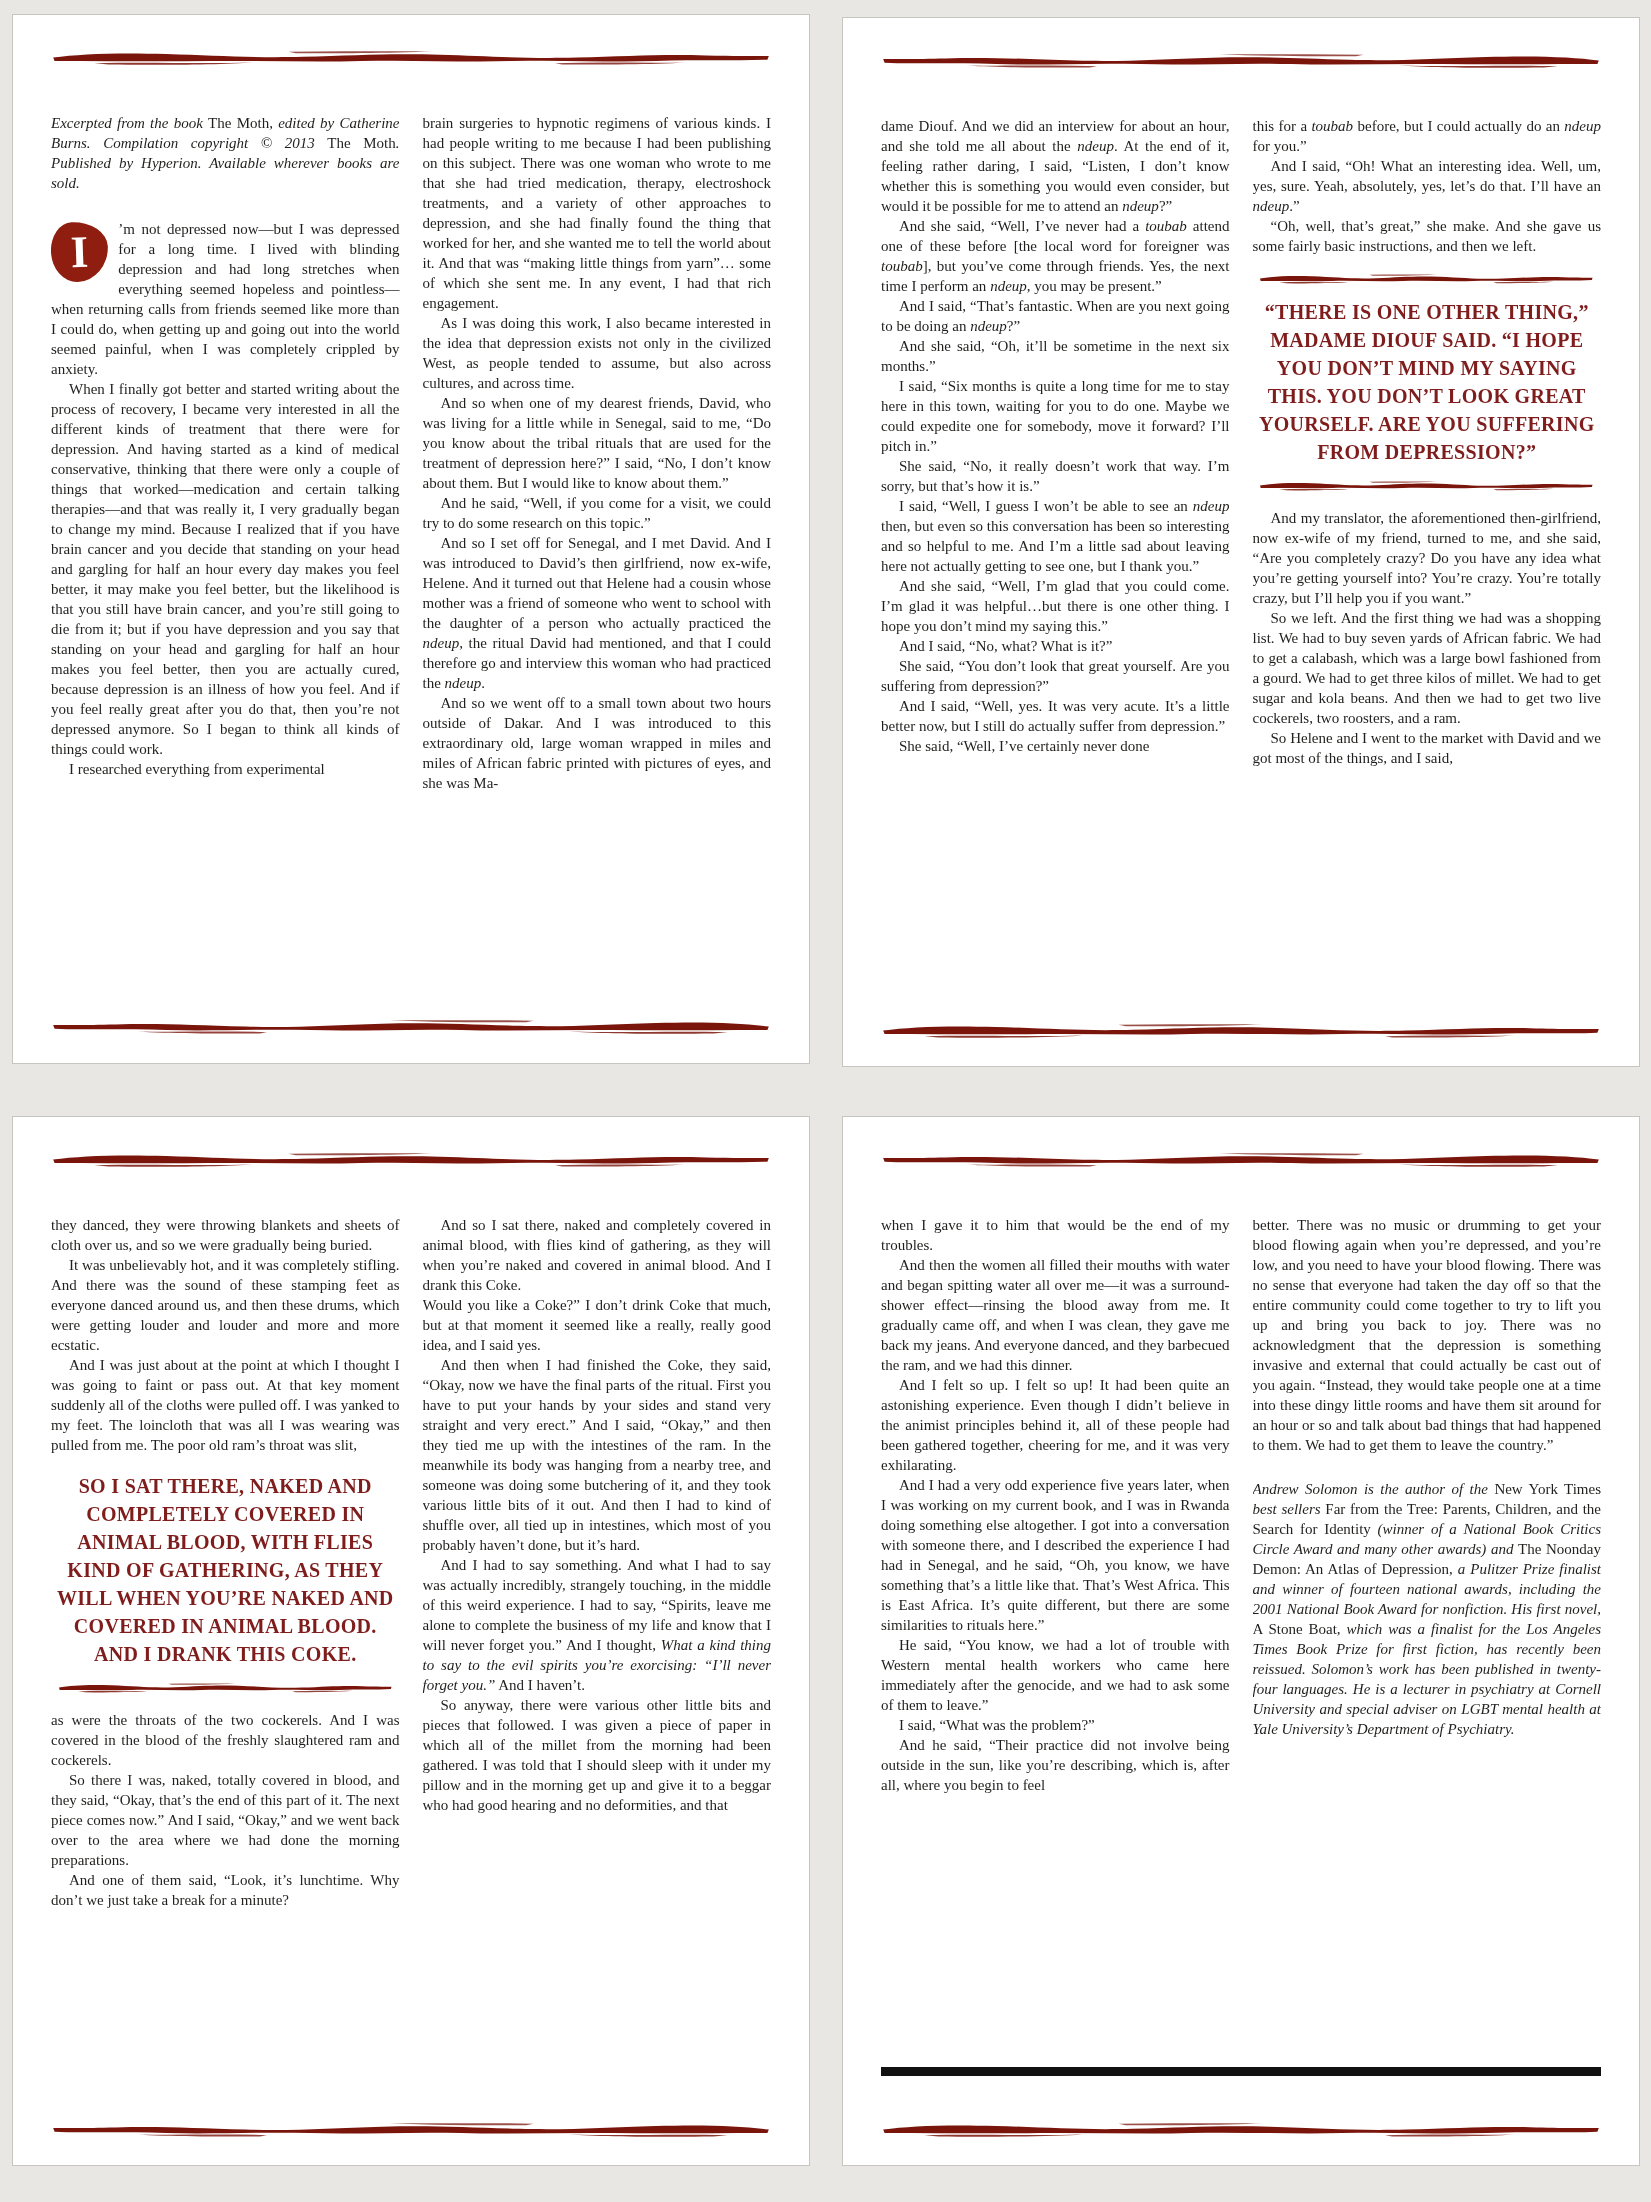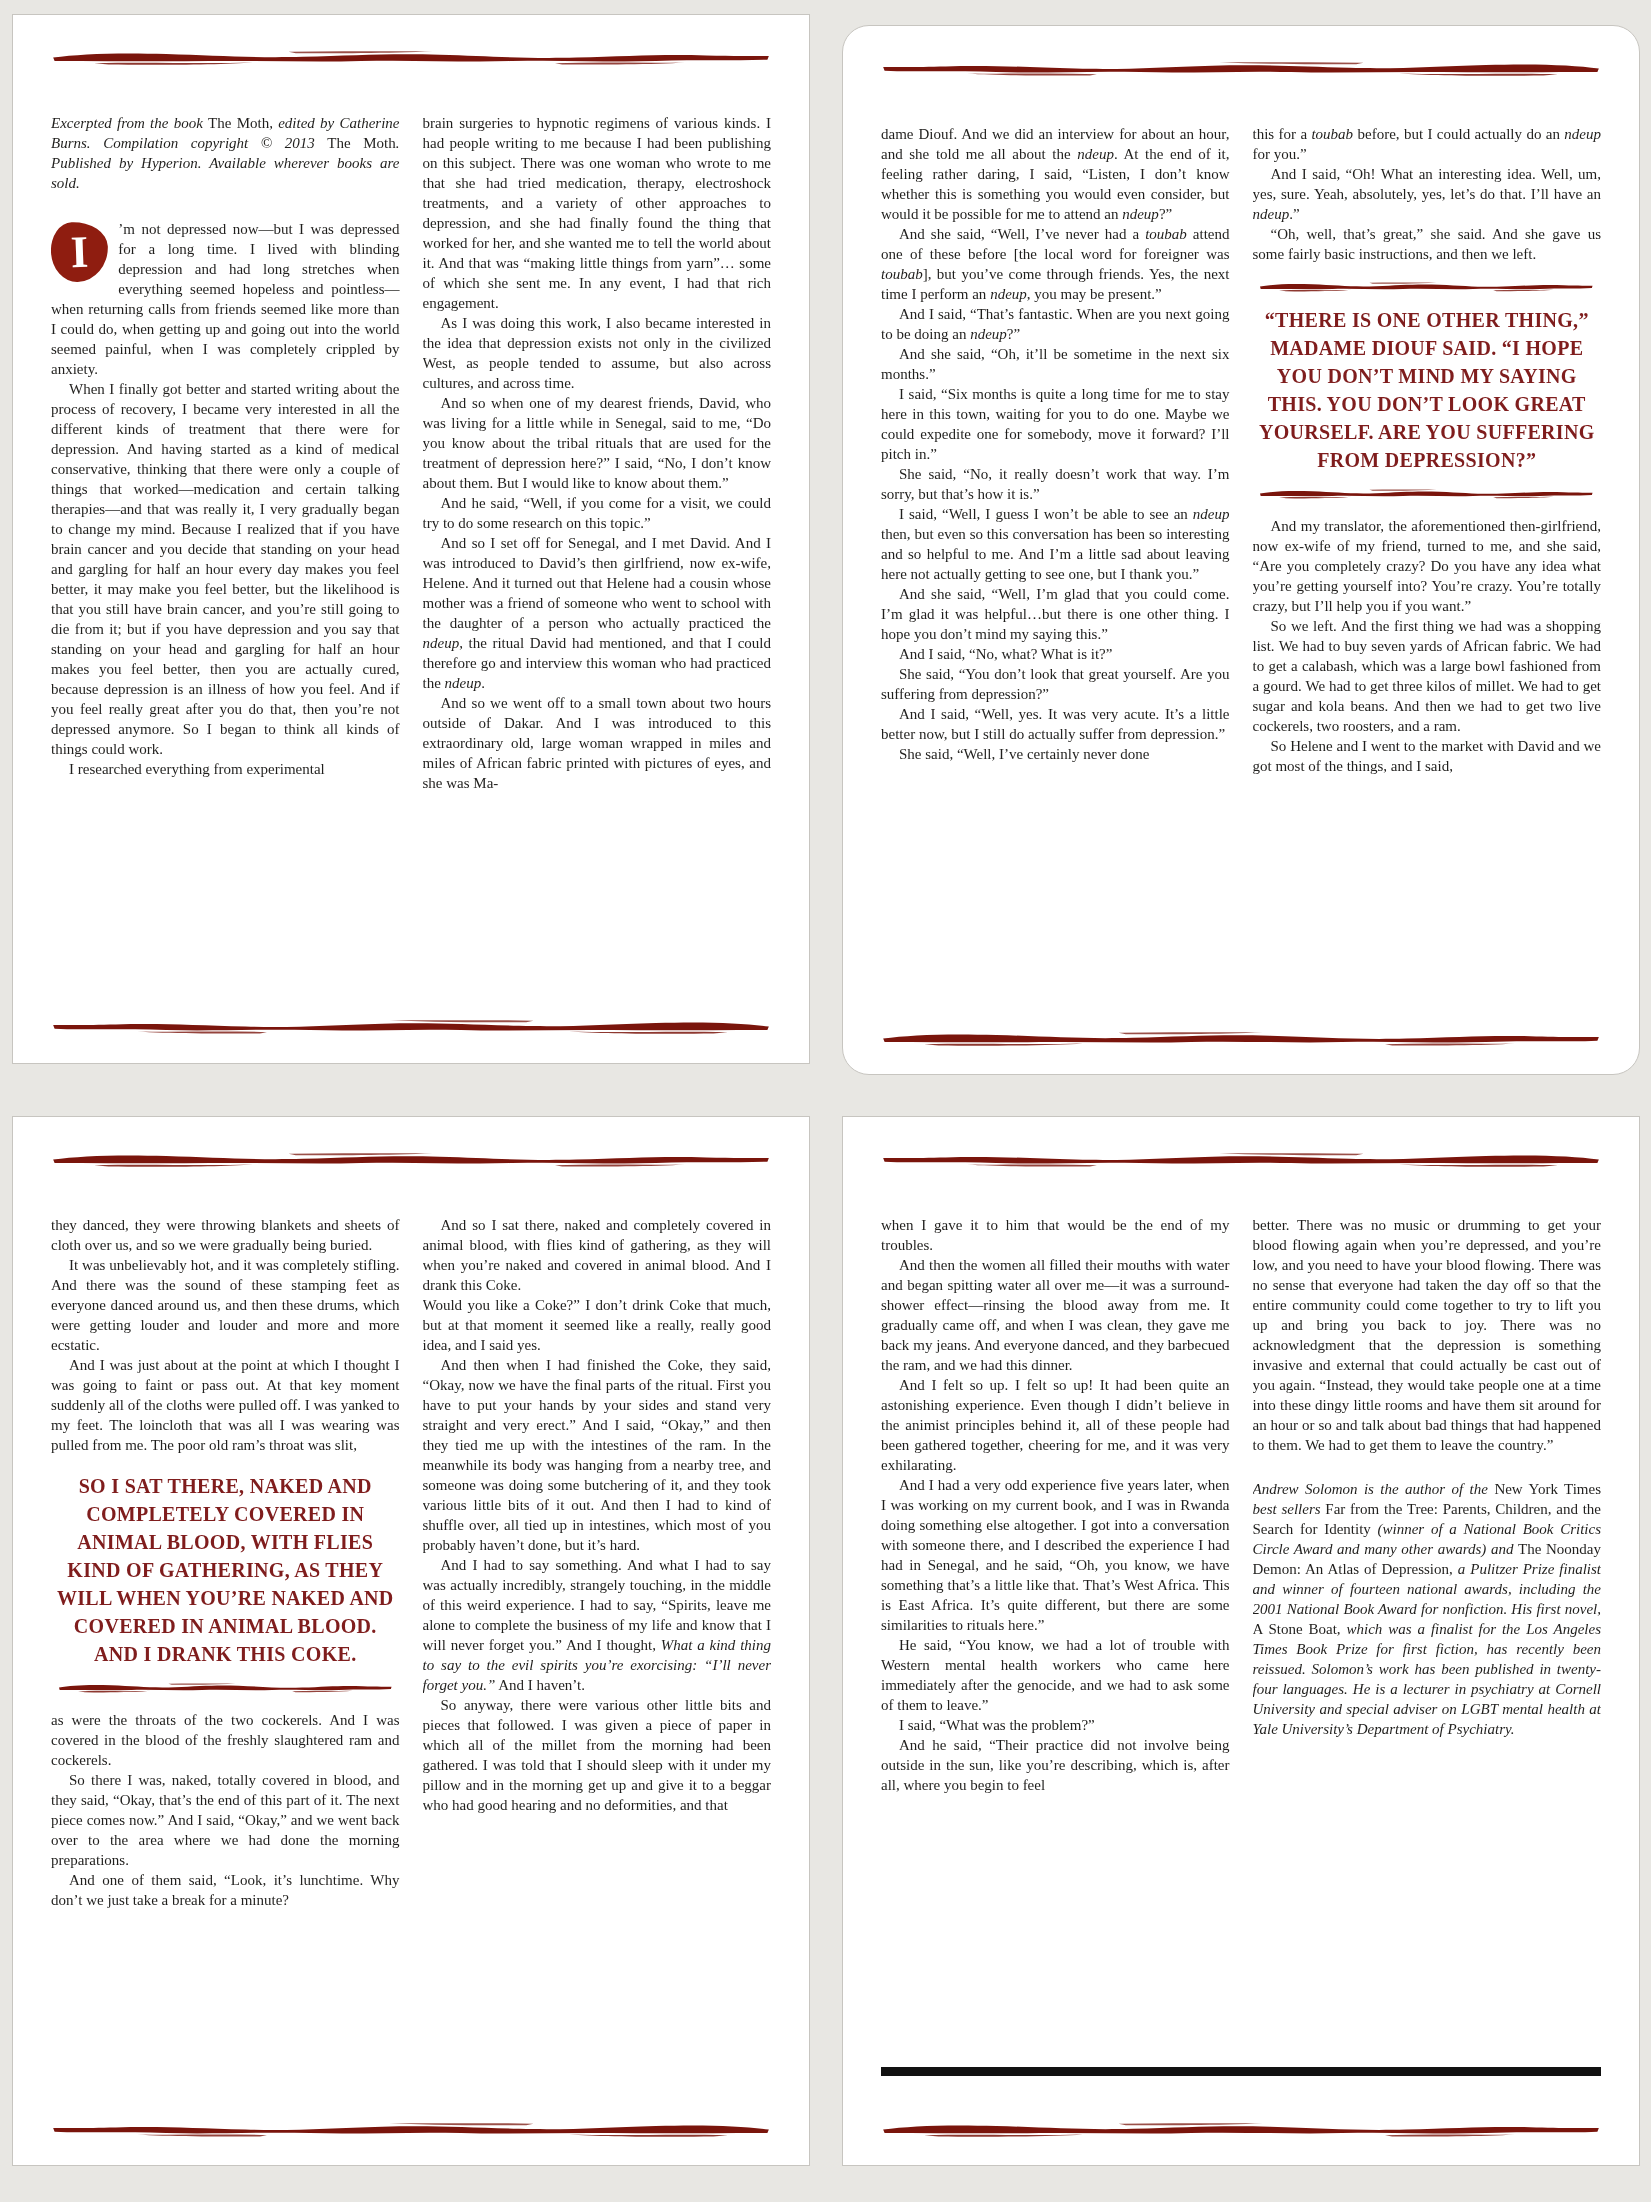--- a/index.html
+++ b/index.html
@@ -8,21 +8,21 @@
     background:#e8e7e3;
     font-family:"Liberation Serif", serif;
     color:#201f1d;
   }
   .sheet{
     position:absolute;width:798px;height:1050px;
     background:#ffffff;border:0.9px solid #c7c5c0;
     box-sizing:border-box;
   }
   #page-0{left:12px;top:13.8px;}
-  #page-1{left:842px;top:25px;border-radius:27px;}
+  #page-1{left:842px;top:17px;}
   #page-2{left:12px;top:1116px;}
   #page-3{left:842px;top:1116px;}
 
   .top-brush{position:absolute;top:34px;left:38px;right:38px;height:17px;color:#7a150c;}
   .bottom-brush{position:absolute;bottom:27.5px;left:38px;right:38px;height:17px;color:#7a150c;}
   .brush{display:block;width:100%;height:100%;fill:currentColor;}
   .brush.flip{transform:scaleX(-1);}
 
   .columns{
     position:absolute;top:98px;left:38px;right:38px;bottom:76px;
@@ -125,21 +125,21 @@
         <p class="para indent">I said, “Well, I guess I won’t be able to see an <i>ndeup</i> then, but even so this conversation has been so interesting and so helpful to me. And I’m a little sad about leaving here not actually getting to see one, but I thank you.”</p>
         <p class="para indent">And she said, “Well, I’m glad that you could come. I’m glad it was helpful…but there is one other thing. I hope you don’t mind my saying this.”</p>
         <p class="para indent">And I said, “No, what? What is it?”</p>
         <p class="para indent">She said, “You don’t look that great yourself. Are you suffering from depression?”</p>
         <p class="para indent">And I said, “Well, yes. It was very acute. It’s a little better now, but I still do actually suffer from depression.”</p>
         <p class="para indent">She said, “Well, I’ve certainly never done</p>
       </div>
       <div class="col">
         <p class="para">this for a <i>toubab</i> before, but I could actually do an <i>ndeup</i> for you.”</p>
         <p class="para indent">And I said, “Oh! What an interesting idea. Well, um, yes, sure. Yeah, absolutely, yes, let’s do that. I’ll have an <i>ndeup</i>.”</p>
-        <p class="para indent">“Oh, well, that’s great,” she said. And she gave us some fairly basic instructions, and then we left.</p>
+        <p class="para indent">“Oh, well, that’s great,” she make. And she gave us some fairly basic instructions, and then we left.</p>
         <div class="pullquote">
           <svg class="brush quote-brush" viewBox="0 0 1000 24" preserveAspectRatio="none">
             <use href="#brush-stroke"></use>
           </svg>
           <div class="pq-text">“THERE IS ONE OTHER THING,” MADAME DIOUF SAID. “I HOPE YOU DON’T MIND MY SAYING THIS. YOU DON’T LOOK GREAT YOURSELF. ARE YOU SUFFERING FROM DEPRESSION?”</div>
           <svg class="brush quote-brush" viewBox="0 0 1000 24" preserveAspectRatio="none">
             <use href="#brush-stroke"></use>
           </svg>
         </div>
         <p class="para indent">And my translator, the aforementioned then-girlfriend, now ex-wife of my friend, turned to me, and she said, “Are you completely crazy? Do you have any idea what you’re getting yourself into? You’re crazy. You’re totally crazy, but I’ll help you if you want.”</p>

